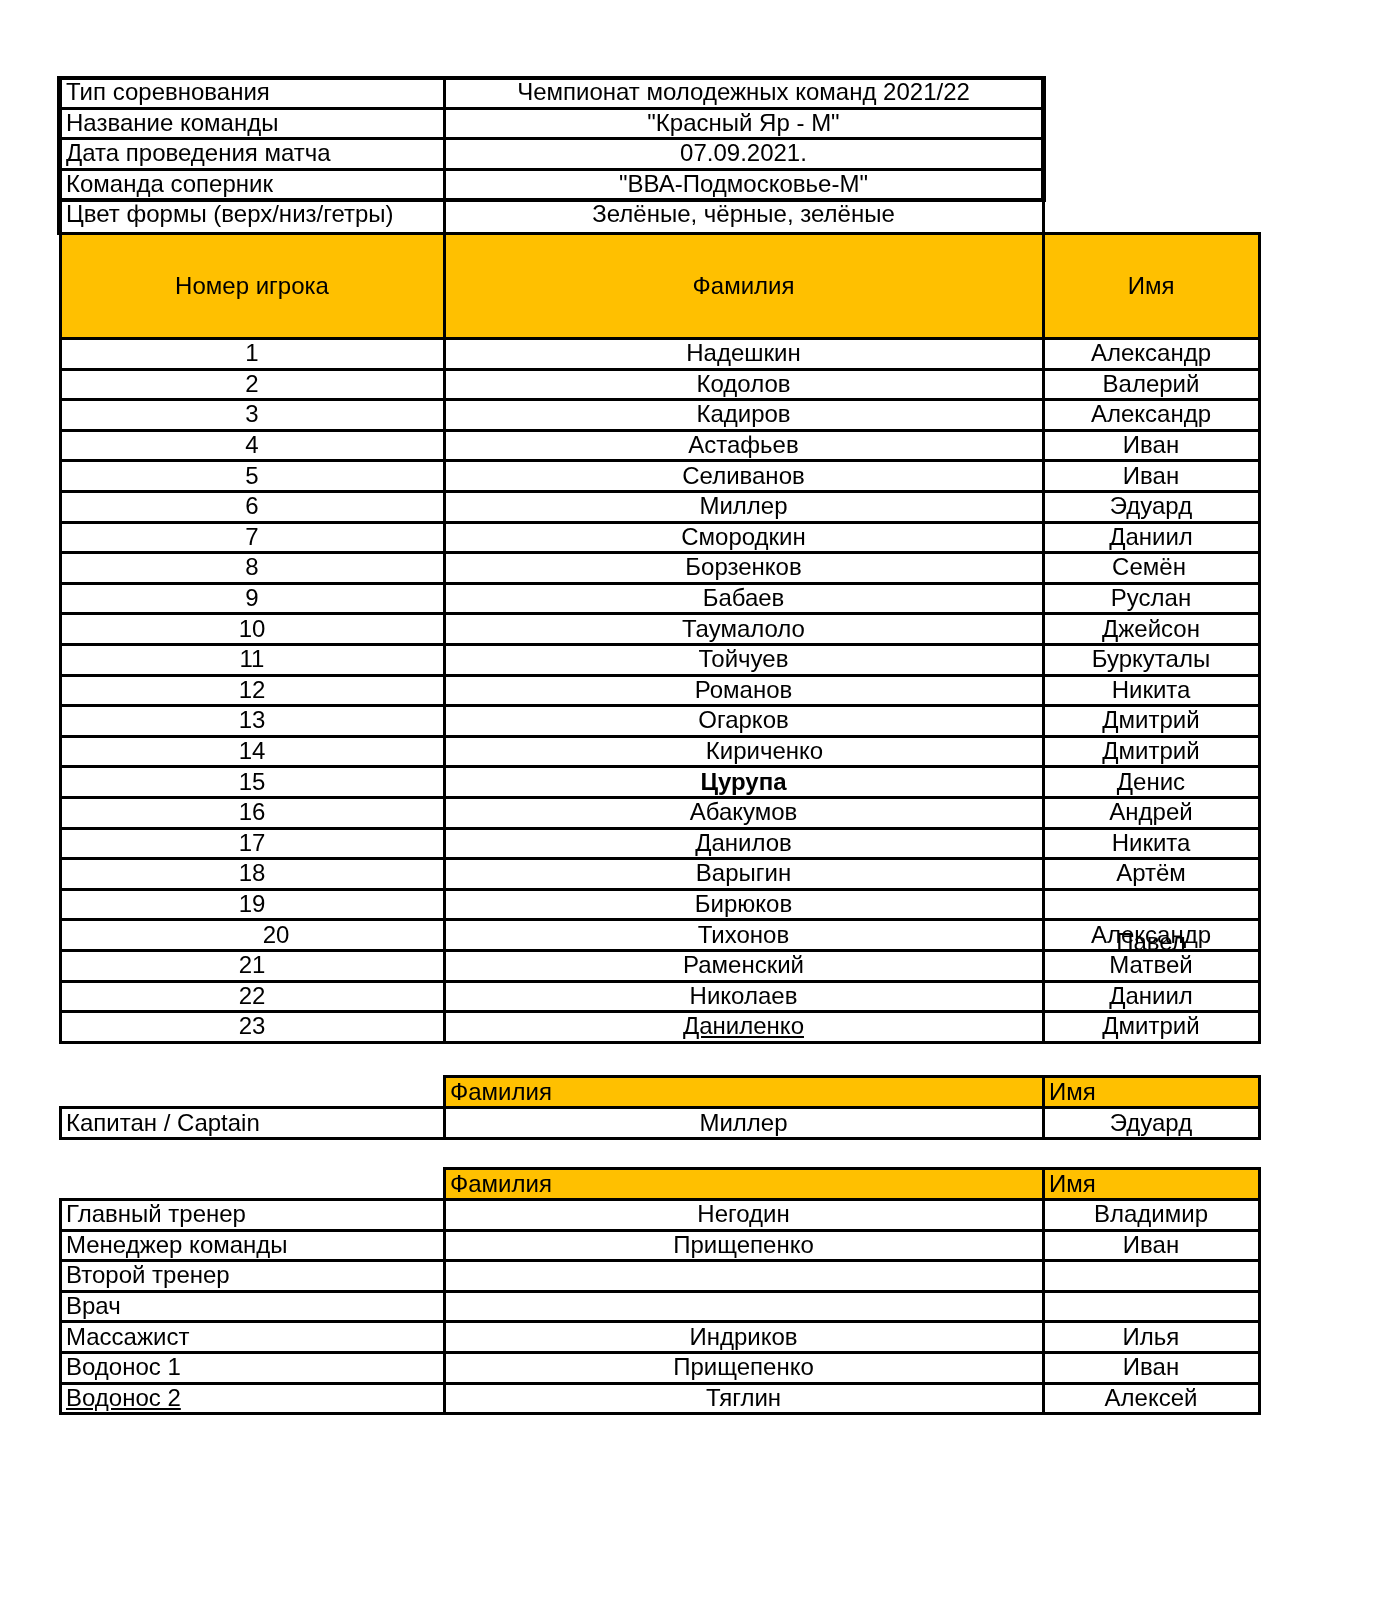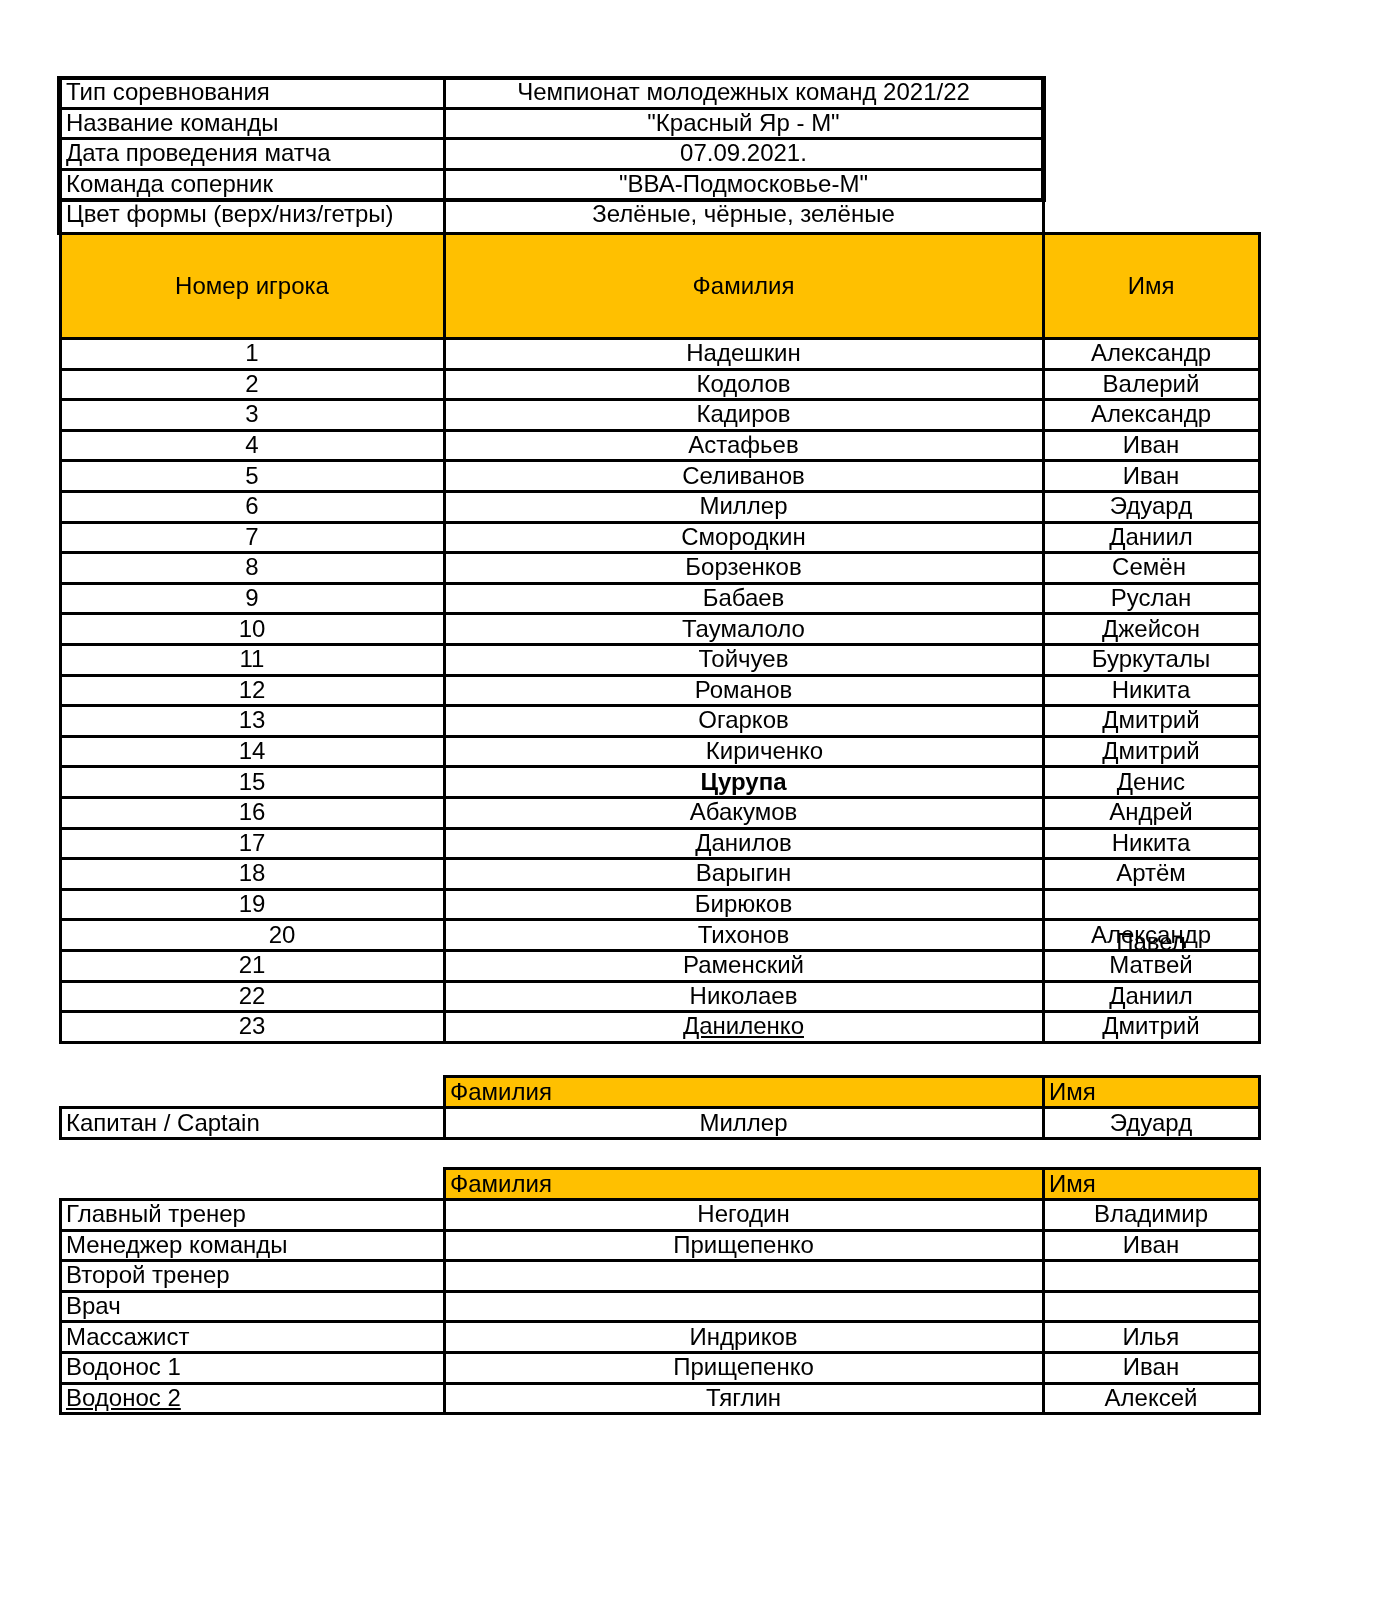--- a/index.html
+++ b/index.html
@@ -130,21 +130,21 @@
     <div class="cell center" style="left: 60px; top: 858.2px; width: 384px; height: 30.6px;">18</div>
     <div class="cell center" style="left: 444px; top: 858.2px; width: 599px; height: 30.6px;">Варыгин</div>
     <div class="cell center" style="left: 1043px; top: 858.2px; width: 216px; height: 30.6px;">Артём</div>
     <div class="hline" style="left: 59px; top: 887.8px; width: 1202px; height: 3px;"></div>
     <div class="abs" style="left: 60px; top: 888.8px; width: 1199px; height: 30.6px;"></div>
     <div class="cell center" style="left: 60px; top: 888.8px; width: 384px; height: 30.6px;">19</div>
     <div class="cell center" style="left: 444px; top: 888.8px; width: 599px; height: 30.6px;">Бирюков</div>
     <div class="cell center" style="left: 1043px; top: 927px; width: 216px; height: 30.6px;">Павел</div>
     <div class="hline" style="left: 59px; top: 918.4px; width: 1202px; height: 3px;"></div>
     <div class="abs" style="left: 60px; top: 919.4px; width: 1199px; height: 30.6px;"></div>
-    <div class="cell center" style="left: 66px; top: 919.4px; width: 384px; height: 30.6px; padding-left: 48px;">20</div>
+    <div class="cell center" style="left: 60px; top: 919.4px; width: 384px; height: 30.6px; padding-left: 48px;">20</div>
     <div class="cell center" style="left: 444px; top: 919.4px; width: 599px; height: 30.6px;">Тихонов</div>
     <div class="cell center" style="left: 1043px; top: 919.4px; width: 216px; height: 30.6px;">Александр</div>
     <div class="hline" style="left: 59px; top: 949px; width: 1202px; height: 3px;"></div>
     <div class="abs" style="left: 60px; top: 950px; width: 1199px; height: 30.6px;"></div>
     <div class="cell center" style="left: 60px; top: 950px; width: 384px; height: 30.6px;">21</div>
     <div class="cell center" style="left: 444px; top: 950px; width: 599px; height: 30.6px;">Раменский</div>
     <div class="cell center" style="left: 1043px; top: 950px; width: 216px; height: 30.6px;">Матвей</div>
     <div class="hline" style="left: 59px; top: 979.6px; width: 1202px; height: 3px;"></div>
     <div class="abs" style="left: 60px; top: 980.6px; width: 1199px; height: 30.6px;"></div>
     <div class="cell center" style="left: 60px; top: 980.6px; width: 384px; height: 30.6px;">22</div>

